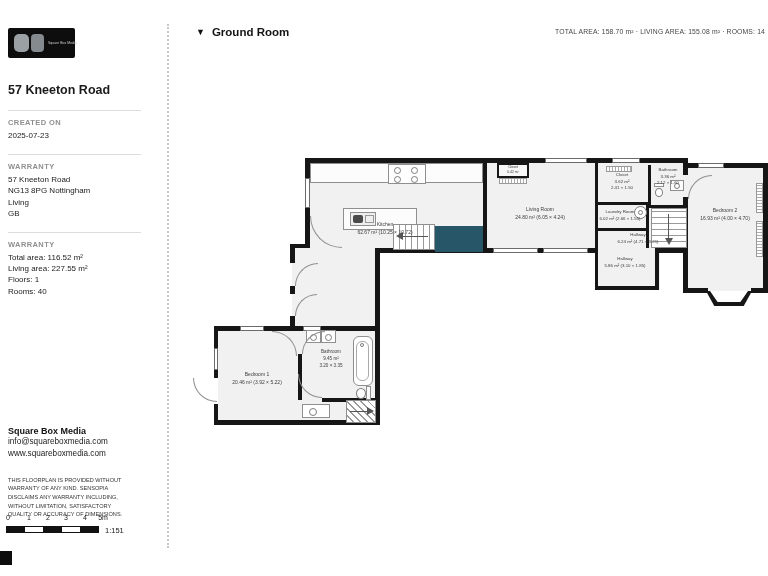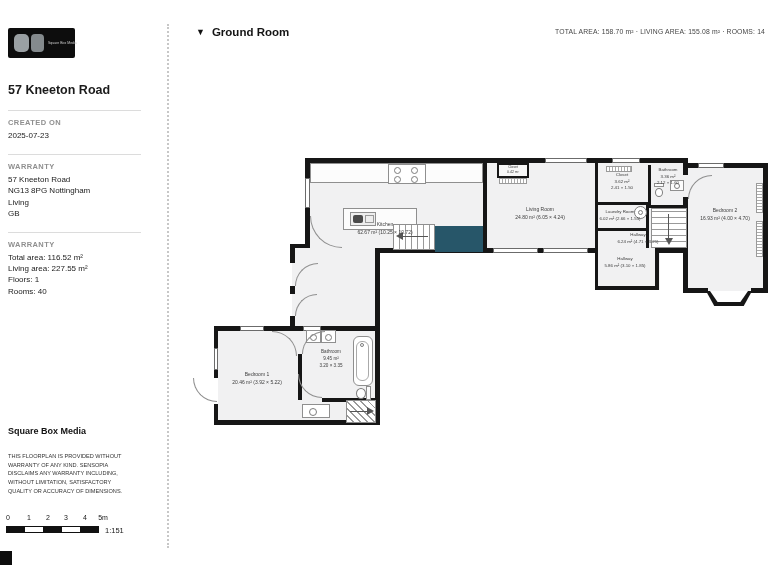--- a/index.html
+++ b/index.html
@@ -79,20 +79,22 @@
   <hr class="hr">
   <div class="sec-label">WARRANTY</div>
   <div class="sec-line">Total area: 116.52 m²</div>
   <div class="sec-line">Living area: 227.55 m²</div>
   <div class="sec-line">Floors: 1</div>
   <div class="sec-line">Rooms: 40</div>
 </div>
 
 <div id="sidebar-bottom">
   <div class="co-name">Square Box Media</div>
+  <a class="co-line">info@squareboxmedia.com</a>
+  <a class="co-line">www.squareboxmedia.com</a>
   <div class="disclaimer">THIS FLOORPLAN IS PROVIDED WITHOUT WARRANTY OF ANY KIND. SENSOPIA DISCLAIMS ANY WARRANTY INCLUDING, WITHOUT LIMITATION, SATISFACTORY QUALITY OR ACCURACY OF DIMENSIONS.</div>
 </div>
 
 <div id="scalebar">
   <span class="tick" style="left:3px">0</span>
   <span class="tick" style="left:24px">1</span>
   <span class="tick" style="left:43px">2</span>
   <span class="tick" style="left:61px">3</span>
   <span class="tick" style="left:80px">4</span>
   <span class="tick" style="left:98px">5m</span>

